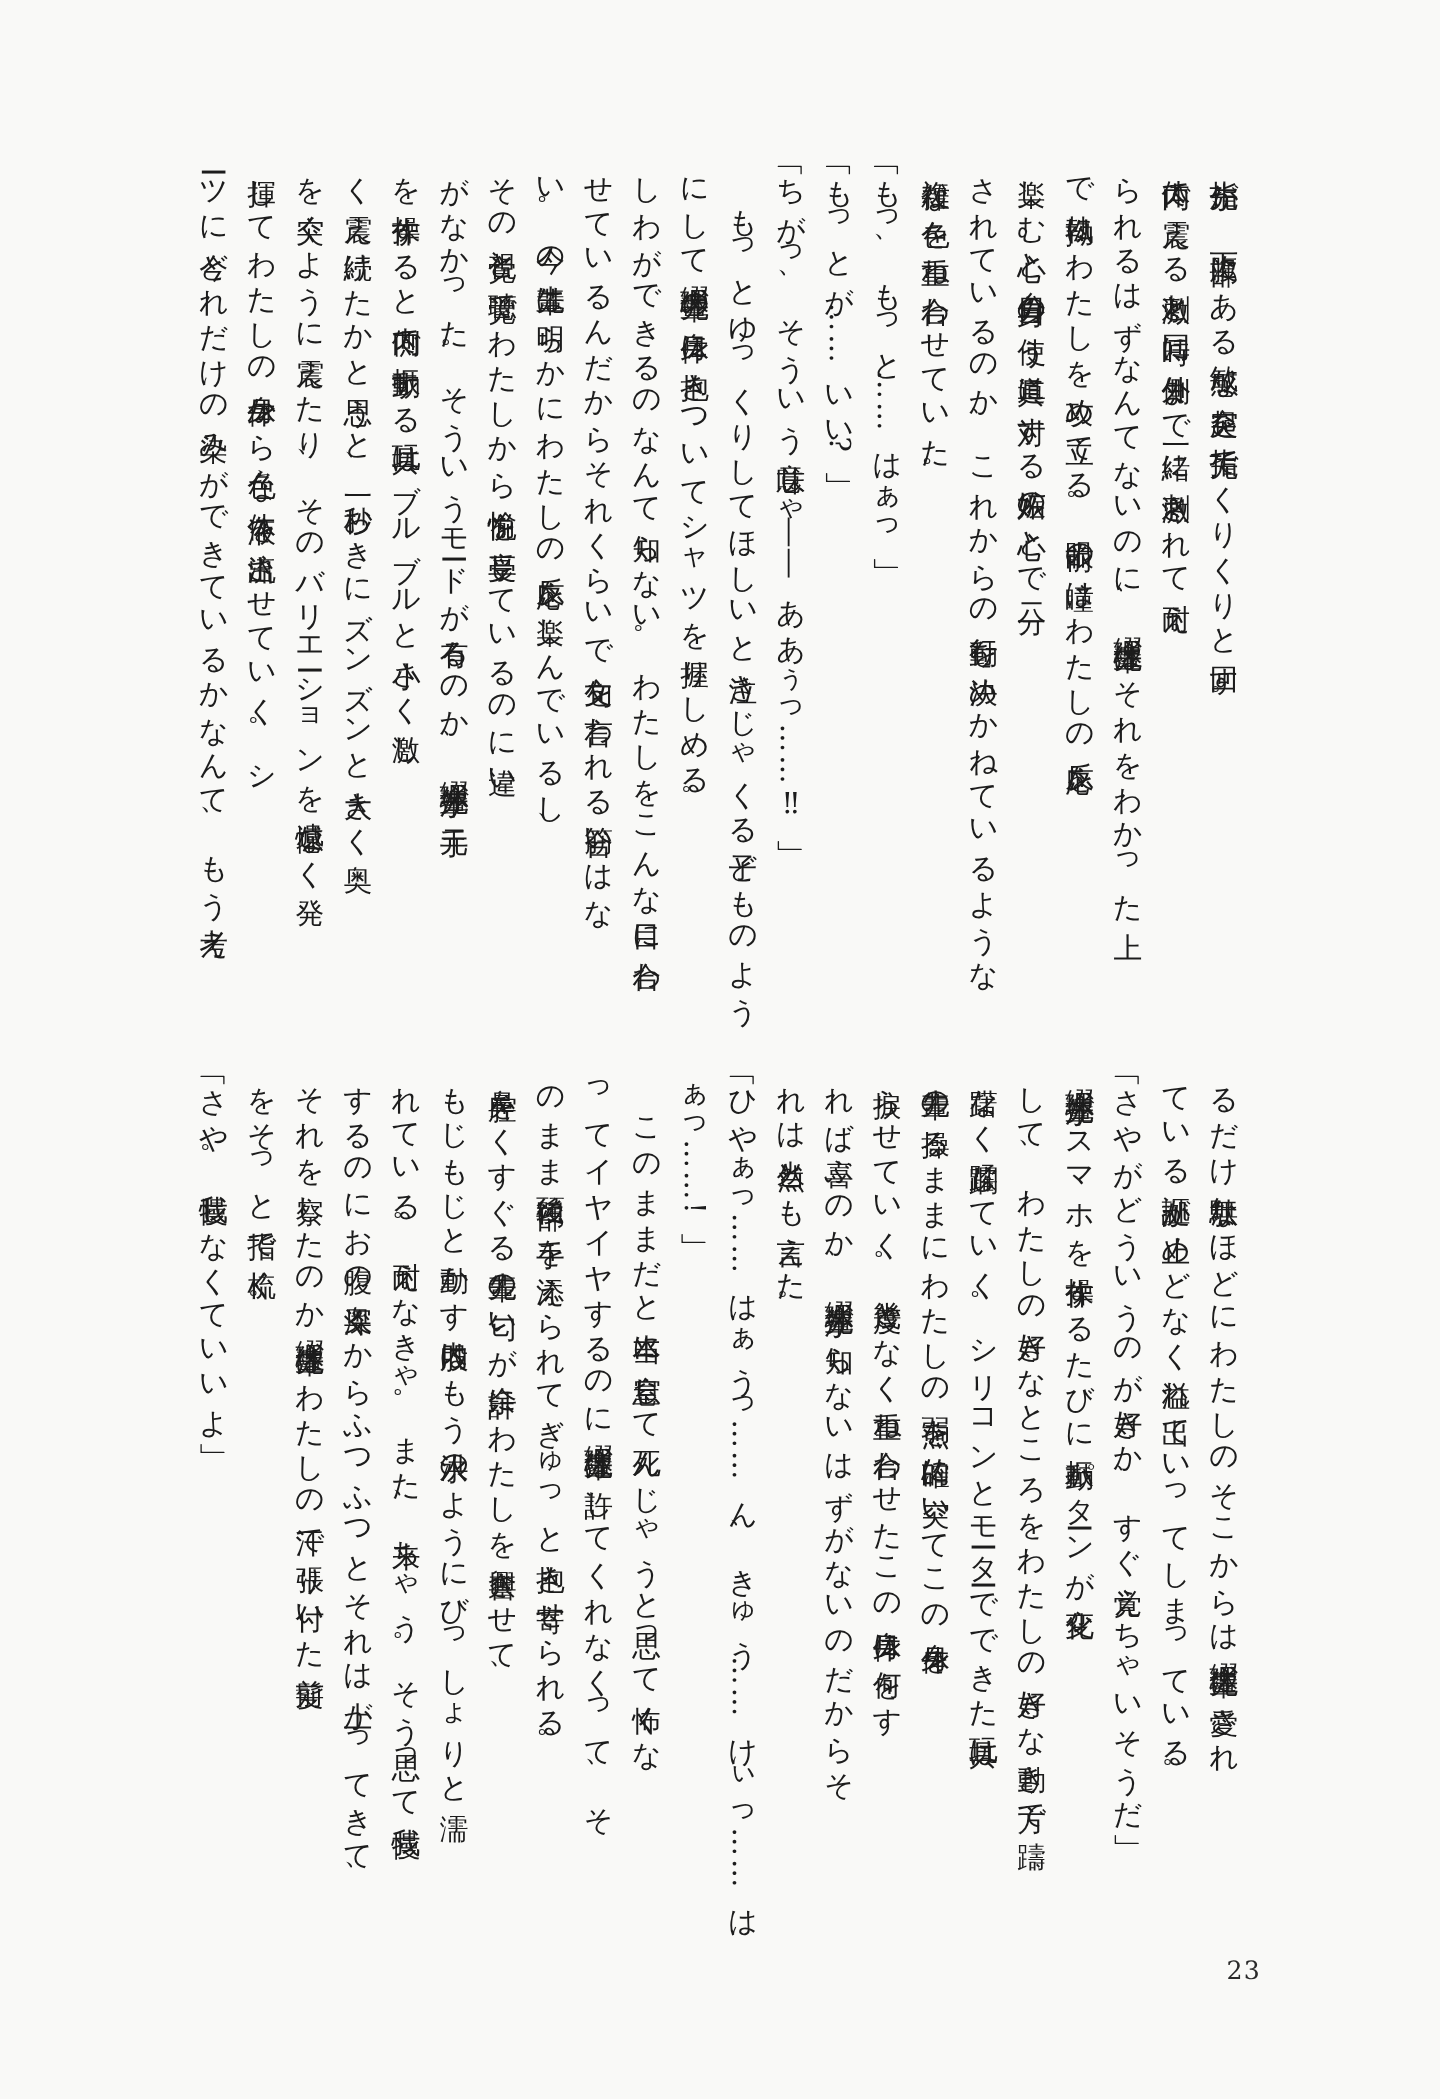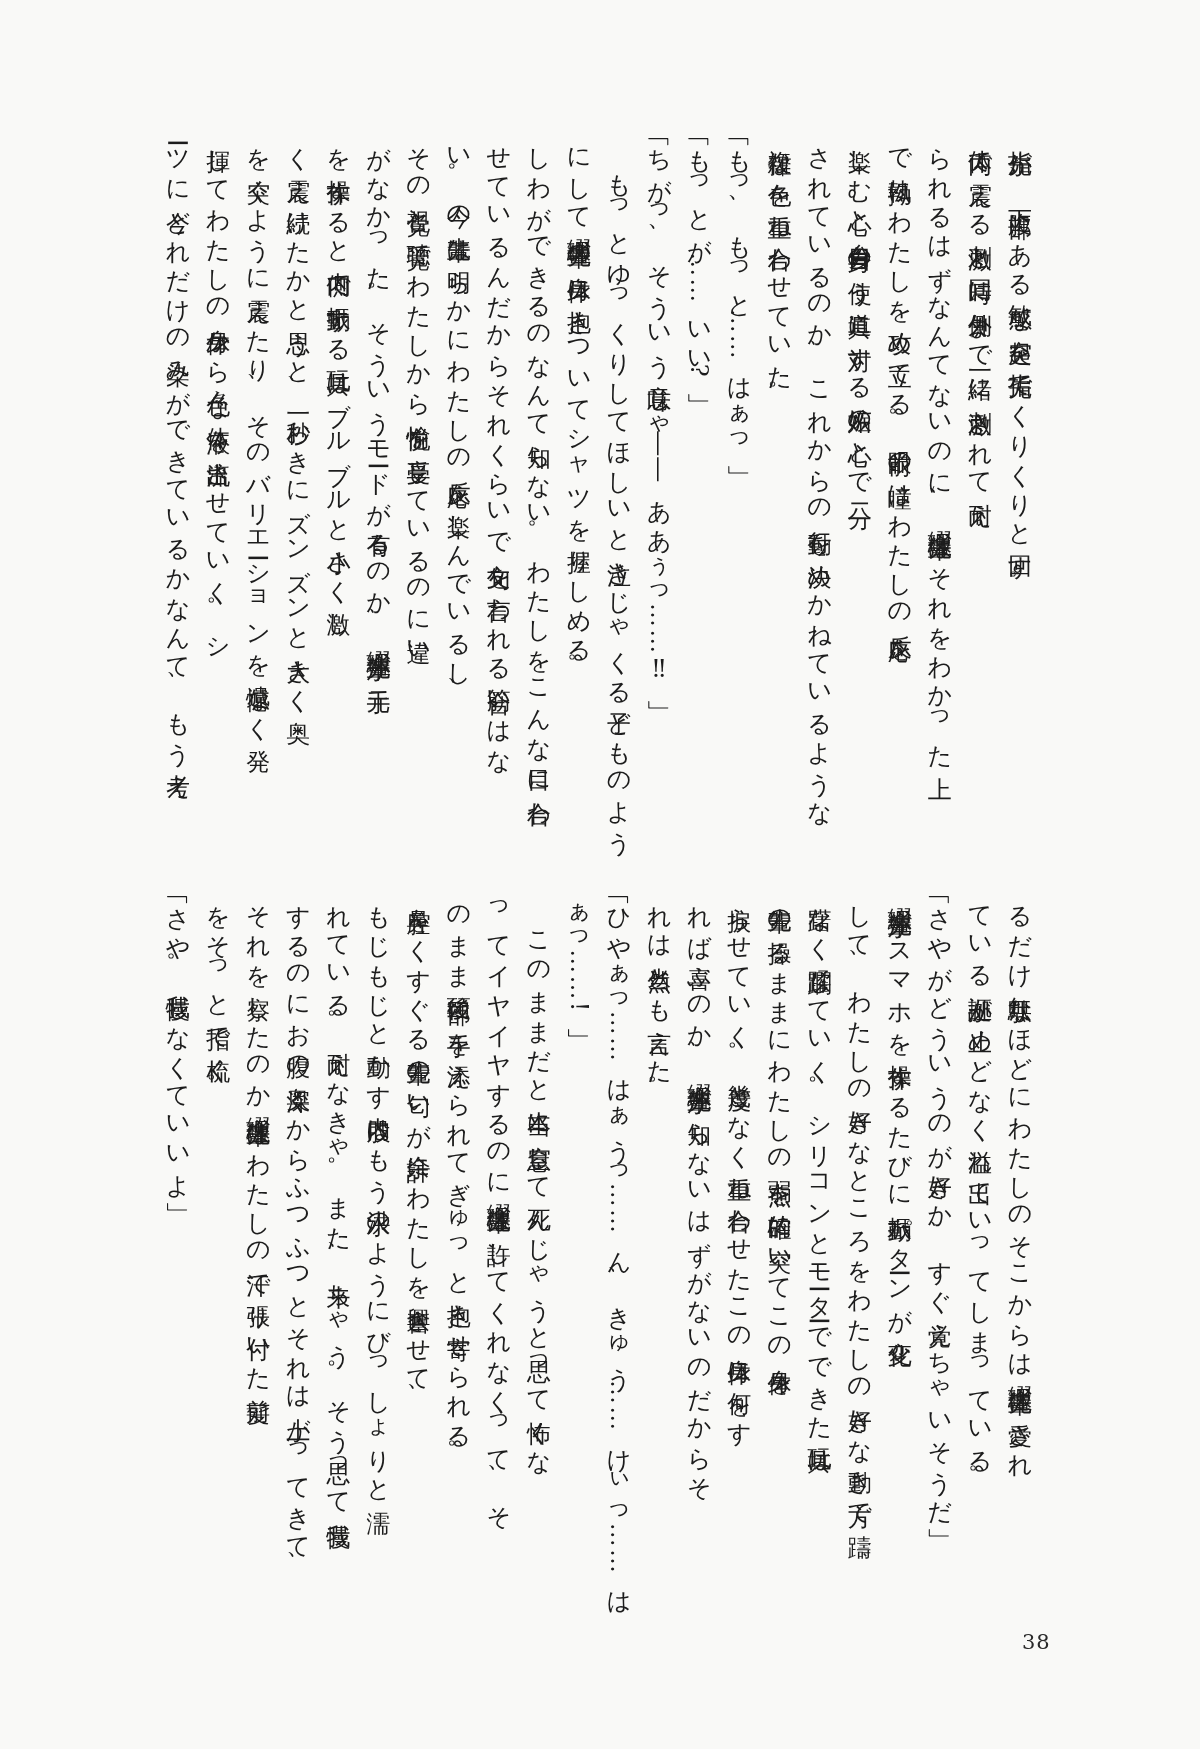--- a/index.html
+++ b/index.html
@@ -84,15 +84,15 @@
     <div class="line">のまま後頭部に手を添えられてぎゅっと抱き寄せられる。</div>
     <div class="line">鼻腔をくすぐる先輩の匂いが余計にわたしを興奮させて、</div>
     <div class="line">もじもじと動かす内股はもう洪水のようにびっしょりと濡</div>
     <div class="line">れている。耐えなきゃ。また、来ちゃう。そう思って我慢</div>
     <div class="line">するのにお腹の奥深くからふつふつとそれは上がってきて、</div>
     <div class="line">それを察したのか綴理先輩はわたしの汗で張り付いた前髪</div>
     <div class="line">をそっと指で梳く。</div>
     <div class="line">「さや。我慢しなくていいよ」</div>
   </div>
 
-  <div class="page-number">38</div>
+  <div class="page-number">23</div>
 
 </div>
 
 </body></html>

